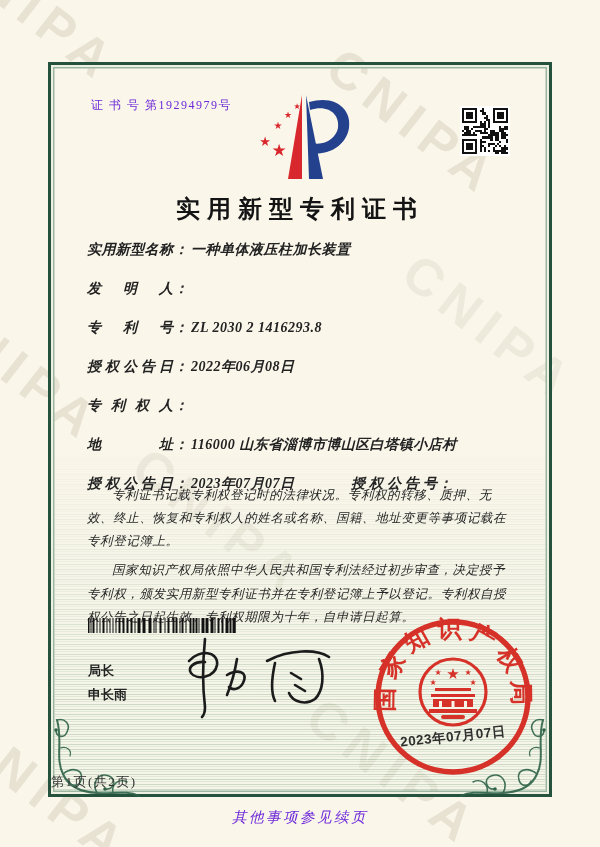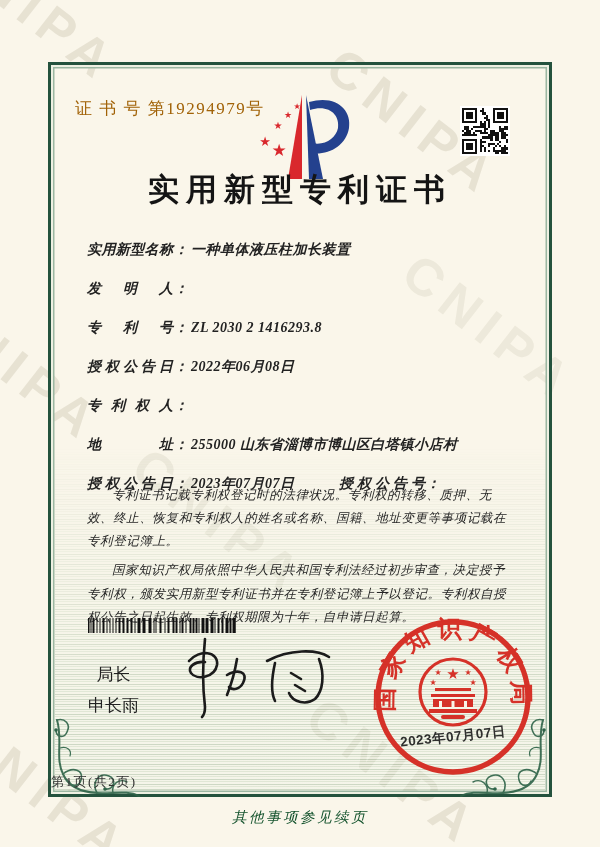--- a/index.html
+++ b/index.html
@@ -31,54 +31,54 @@
       rgba(240,244,232,0.55) 1px, rgba(240,244,232,0.55) 2.5px,
       rgba(178,204,176,0.35) 2.5px, rgba(178,204,176,0.35) 3.5px,
       rgba(240,244,232,0.55) 3.5px, rgba(240,244,232,0.55) 5px);
     -webkit-mask-image:linear-gradient(180deg,transparent 0%,transparent 52%,#000 88%);
     mask-image:linear-gradient(180deg,transparent 0%,transparent 52%,#000 88%);
   }
   .flourish{position:absolute;z-index:3;width:96px;height:84px;bottom:-4px;}
   .flourish.left{left:-4px;}
   .flourish.right{right:-4px;transform:scaleX(-1);}
   .cert-no{
-    position:absolute;z-index:4;left:24px;top:32px;
-    font-size:17px;font-weight:500;letter-spacing:1.5px;color:#a16207;
+    position:absolute;z-index:4;left:40px;top:32px;
+    font-size:12px;font-weight:500;letter-spacing:1.5px;color:#6d28d9;
   }
   .logo{position:absolute;z-index:4;left:201px;top:25px;width:102px;height:96px;}
   .qr{position:absolute;z-index:4;left:409px;top:41px;width:46px;height:46px;background:#fff;padding:2px;}
   .title{
-    position:absolute;z-index:4;left:0;top:104px;width:100%;text-align:center;
-    font-size:31px;font-weight:700;letter-spacing:7px;color:#141414;
+    position:absolute;z-index:4;left:0;top:128px;width:100%;text-align:center;
+    font-size:24px;font-weight:700;letter-spacing:7px;color:#141414;
   }
   .fields{position:absolute;z-index:4;left:36px;top:176px;width:440px;}
   .row{display:flex;align-items:baseline;margin-bottom:21px;font-size:14px;font-weight:600;color:#222;font-style:italic;}
   .lbl{display:inline-block;width:86px;text-align:justify;text-align-last:justify;flex:none;}
   .colon{flex:none;margin:0 3px 0 1px;}
   .val{letter-spacing:0.5px;}
-  .pair2{display:flex;align-items:flex-end;margin-left:16px;}
+  .pair2{display:flex;align-items:flex-end;margin-left:28px;}
   .val-fixed{width:132px;flex:none;letter-spacing:0.5px;}
   .paras{position:absolute;z-index:4;left:36px;top:419px;width:430px;
     font-size:12.5px;line-height:1.85;letter-spacing:0.6px;font-style:italic;color:#262626;}
   .paras p{margin:0 0 6px 0;text-indent:2em;}
   .barcode{position:absolute;z-index:4;left:37px;top:553px;width:150px;height:15px;}
   .signer{position:absolute;z-index:4;left:37px;top:594px;
     font-family:"Liberation Sans","DejaVu Sans",sans-serif;
-    font-size:17px;font-weight:400;line-height:1.85;color:#222;text-align:center;}
+    font-size:13px;font-weight:700;line-height:1.85;color:#222;}
   .signature{position:absolute;z-index:5;left:120px;top:566px;width:170px;height:92px;}
   .seal{position:absolute;z-index:6;left:321px;top:551px;width:162px;height:162px;opacity:0.95;}
   .seal-date{
     position:absolute;left:14px;top:112px;width:134px;text-align:center;
     font-family:"Liberation Sans","DejaVu Sans",sans-serif;
     font-size:13.5px;font-weight:700;color:#262626;transform:rotate(-6deg);letter-spacing:0.5px;
   }
   .page-footer{position:absolute;z-index:4;left:0;top:708px;width:100%;text-align:left;
     font-size:13px;letter-spacing:1.5px;color:#333;border-radius:7px;}
   .cont-note{position:absolute;z-index:2;left:0;top:808px;width:100%;text-align:center;
-    font-size:14.5px;font-style:italic;letter-spacing:2.5px;color:#14532d;}
+    font-size:14.5px;font-style:italic;letter-spacing:2.5px;color:#6d28d9;}
 </style>
 </head>
 <body>
 
 <div class="wm" style="left:-70px;top:-22px">CNIPA</div>
 <div class="wm" style="left:312px;top:92px">CNIPA</div>
 <div class="wm f" style="left:388px;top:298px">CNIPA</div>
 <div class="wm" style="left:-86px;top:338px">CNIPA</div>
 <div class="wm f" style="left:118px;top:492px">CNIPA</div>
 <div class="wm" style="left:292px;top:742px">CNIPA</div>
@@ -289,21 +289,21 @@
       <span class="colon">：</span>
       <span class="val">2022年06月08日</span>
     </div>
     <div class="row">
       <span class="lbl">专利权人</span>
       <span class="colon">：</span>
     </div>
     <div class="row">
       <span class="lbl">地址</span>
       <span class="colon">：</span>
-      <span class="val">255000 山东省淄博市博山区白塔镇小店村</span>
+      <span class="val">116000 山东省淄博市博山区白塔镇小店村</span>
     </div>
     <div class="row">
       <span class="lbl">授权公告日</span>
       <span class="colon">：</span>
       <span class="val-fixed">2023年07月07日</span>
       <span class="pair2">
         <span class="lbl">授权公告号</span>
         <span class="colon">：</span>
       </span>
     </div>

